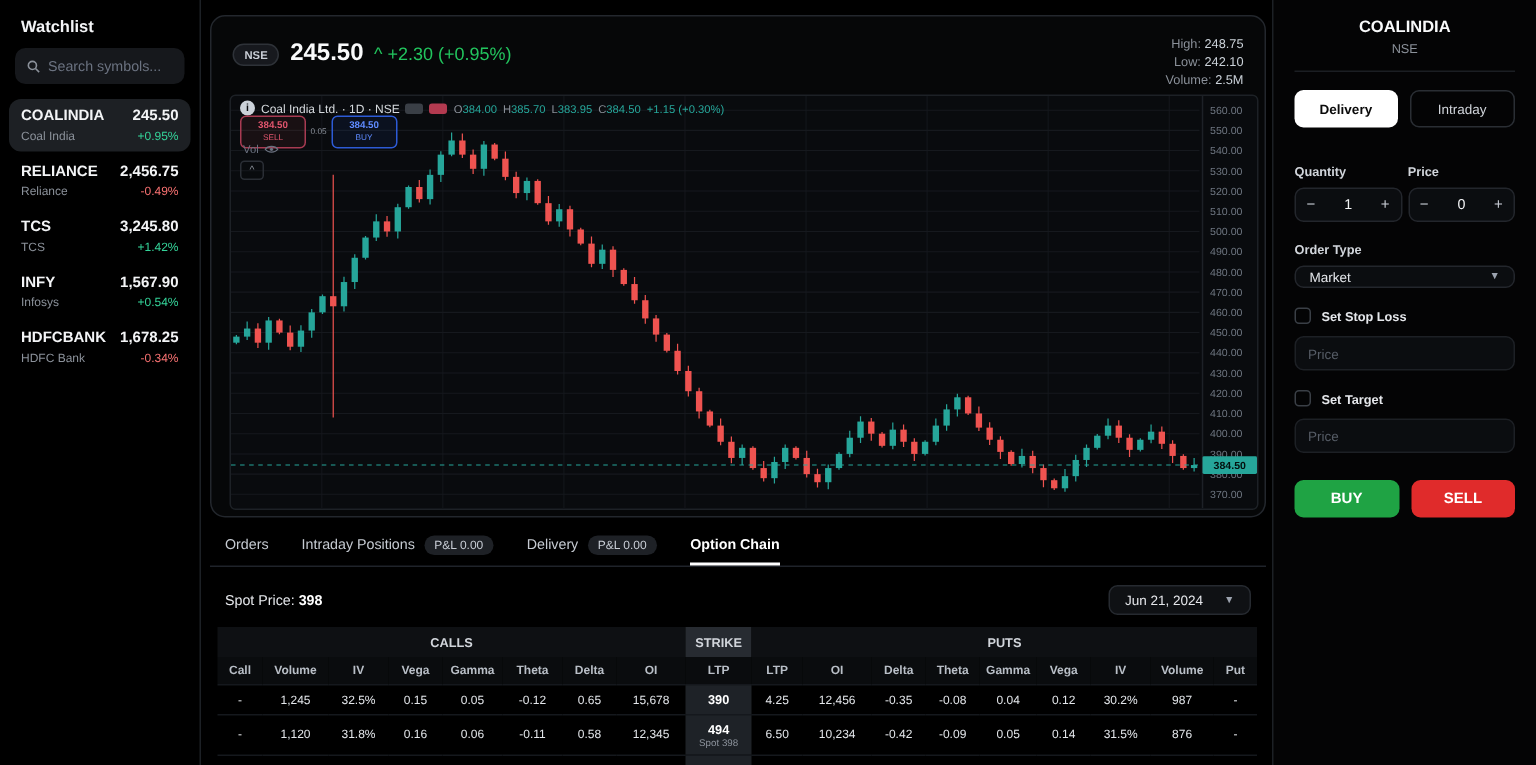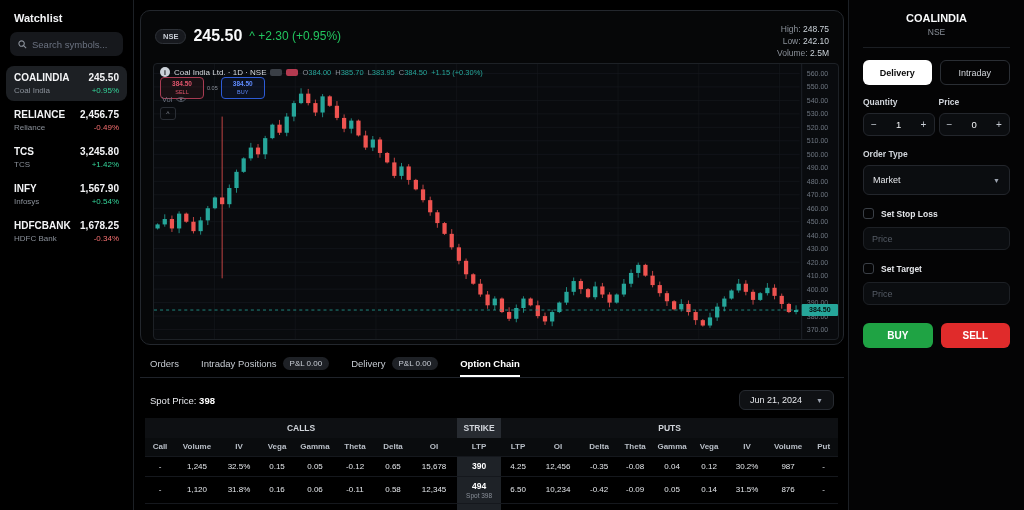--- a/index.html
+++ b/index.html
@@ -86,27 +86,27 @@
   
   .order-panel { width:176px; flex:0 0 176px; border-left:1px solid #1c2025; background:#040405; padding:12px 14px; }
   .op-sym { text-align:center; font-size:11px; font-weight:bold; color:#f9fafb; }
   .op-exch { text-align:center; font-size:8.5px; color:#8b919a; margin-top:3px; }
   .op-div { border-top:1px solid #1b1e23; margin:10px 0 12px; }
   .seg { display:flex; gap:8px; }
   .seg-btn { flex:1; height:25px; border-radius:6px; font-size:9px; display:flex; align-items:center;
     justify-content:center; cursor:pointer; }
   .seg-btn.on { background:#fff; color:#0a0a0a; font-weight:bold; }
   .seg-btn.off { background:transparent; color:#d1d5db; border:1px solid #2a2e34; }
-  .fld-row { display:flex; gap:4px; margin-top:12px;justify-content:flex-end; }
+  .fld-row { display:flex; gap:4px; margin-top:24px;justify-content:flex-end; }
   .fld { flex:1; }
   .fld-label { font-size:8.5px; font-weight:bold; color:#d1d5db; margin-bottom:6px; }
   .stepper { display:flex; align-items:center; border:1px solid #23262c; border-radius:6px; height:23px; background:#0b0d10; }
   .stp-btn { width:20px; text-align:center; color:#c9ced6; font-size:10px; cursor:pointer; }
   .stp-val { flex:1; text-align:center; font-size:9.5px; color:#f3f4f6; }
-  .sel-box { display:flex; justify-content:space-between; align-items:center; height:30px; background:#0b0d10;
+  .sel-box { display:flex; justify-content:space-between; align-items:center; height:15px; background:#0b0d10;
     border:1px solid #23262c; border-radius:6px; padding:0 9px; font-size:9px; color:#e5e7eb;
     margin-top:6px; cursor:pointer; }
   .sel-box .chev { color:#9ca3af; font-size:7px; }
   .chk-row { display:flex; align-items:center; gap:7px; margin-top:13px; }
   .chk { width:11px; height:11px; border:1px solid #3a3f46; border-radius:3px; background:transparent; cursor:pointer; }
   .chk-label { font-size:8.5px; font-weight:bold; color:#e5e7eb; }
   .price-input { width:100%; height:23px; background:#0b0d10; border:1px solid #1d2025; border-radius:6px;
     color:#e5e7eb; font-size:9px; padding:0 8px; margin-top:8px; outline:none; font-family:"Liberation Sans",sans-serif; }
   .price-input::placeholder { color:#565c66; }
   .trade-row { display:flex; gap:8px; margin-top:18px; }

